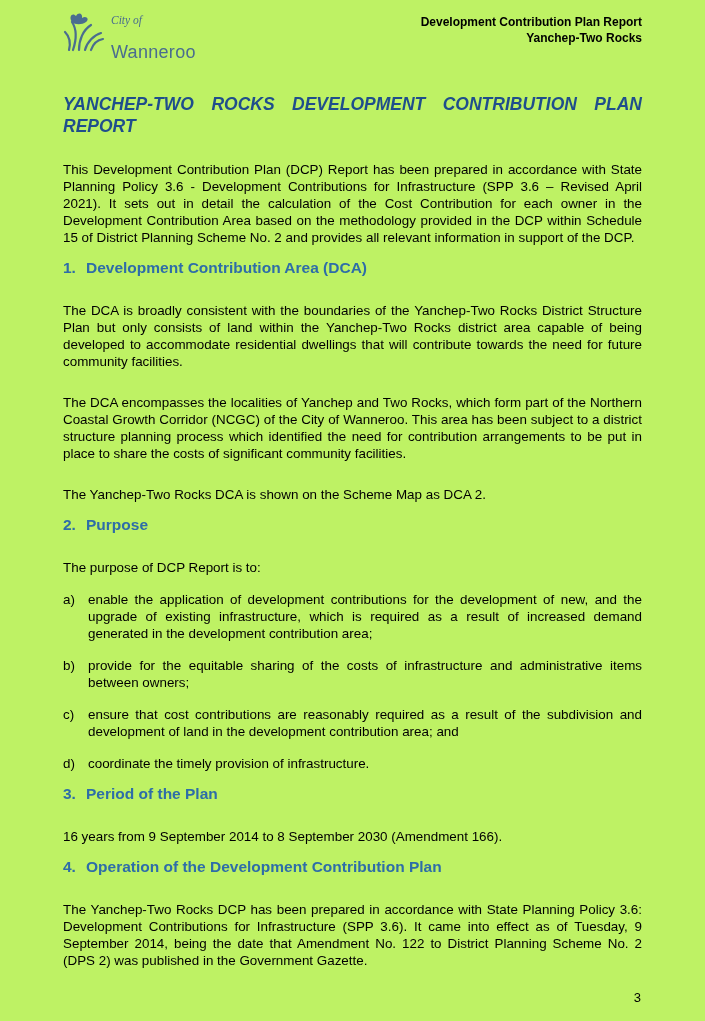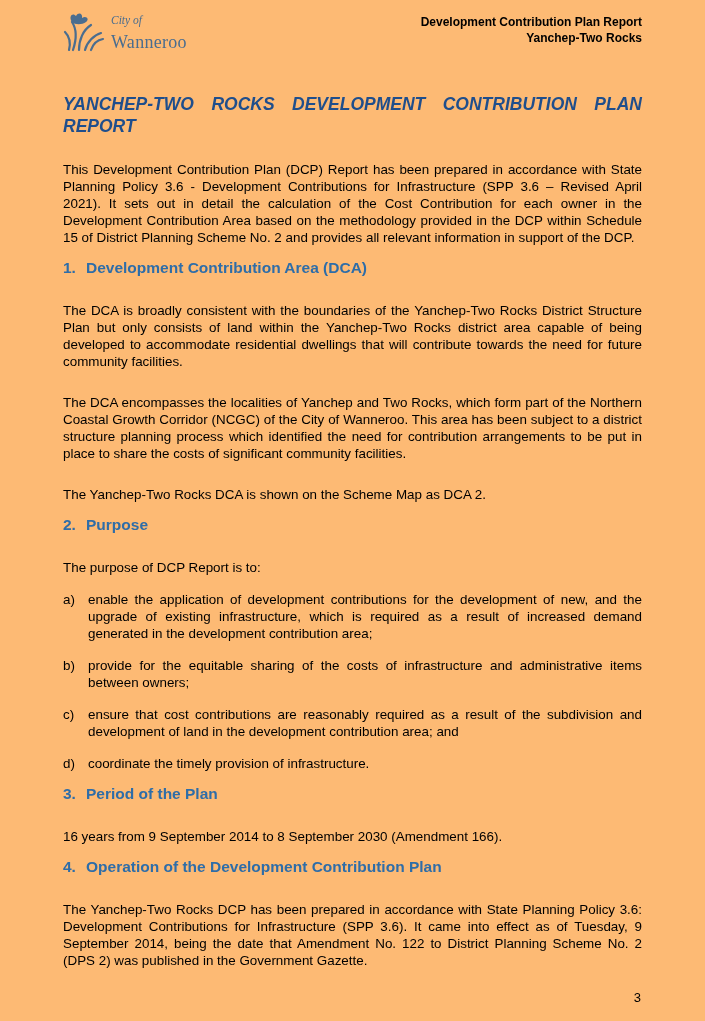--- a/index.html
+++ b/index.html
@@ -1,36 +1,36 @@
 <!DOCTYPE html>
 <html><head>
 <meta charset="utf-8">
 <style>
   html,body { margin:0; padding:0; background:#e8e8e8; }
   .page {
     position:relative;
     width:705px; height:1021px;
     margin:0 auto;
-    background:#fdba74;
+    background:#bef264;
     font-family:"Liberation Sans", sans-serif;
     color:#000;
     overflow:hidden;
     box-sizing:border-box;
     padding:0 63px;
   }
   
   .header {
     display:flex; justify-content:space-between; align-items:flex-start;
     padding-top:12px; height:40px;
   }
   .logo { display:flex; align-items:flex-start; gap:4px; color:#4A6D8F; }
   .logo-icon { width:44px; height:40px; flex:0 0 auto; }
   .logo-text { line-height:1; padding-top:3px; }
   .logo-city { font-family:"Liberation Serif", serif; font-style:italic; font-size:11.5px; display:block; }
-  .logo-wanneroo { font-family:Liberation Serif, serif; font-size:18px; display:block; margin-top:6px; letter-spacing:0.3px; }
+  .logo-wanneroo { font-family:Liberation Sans, sans-serif; font-size:18px; display:block; margin-top:16px; letter-spacing:0.3px; }
   .header-right { text-align:right; font-weight:bold; font-size:12px; line-height:15.5px; padding-top:3px; }
   
   .doc-title {
     margin-top:42px;
     color:#1F4E8C;
     font-weight:bold;
     font-size:17.5px;
     line-height:21.5px;
     font-style:italic;
   }

